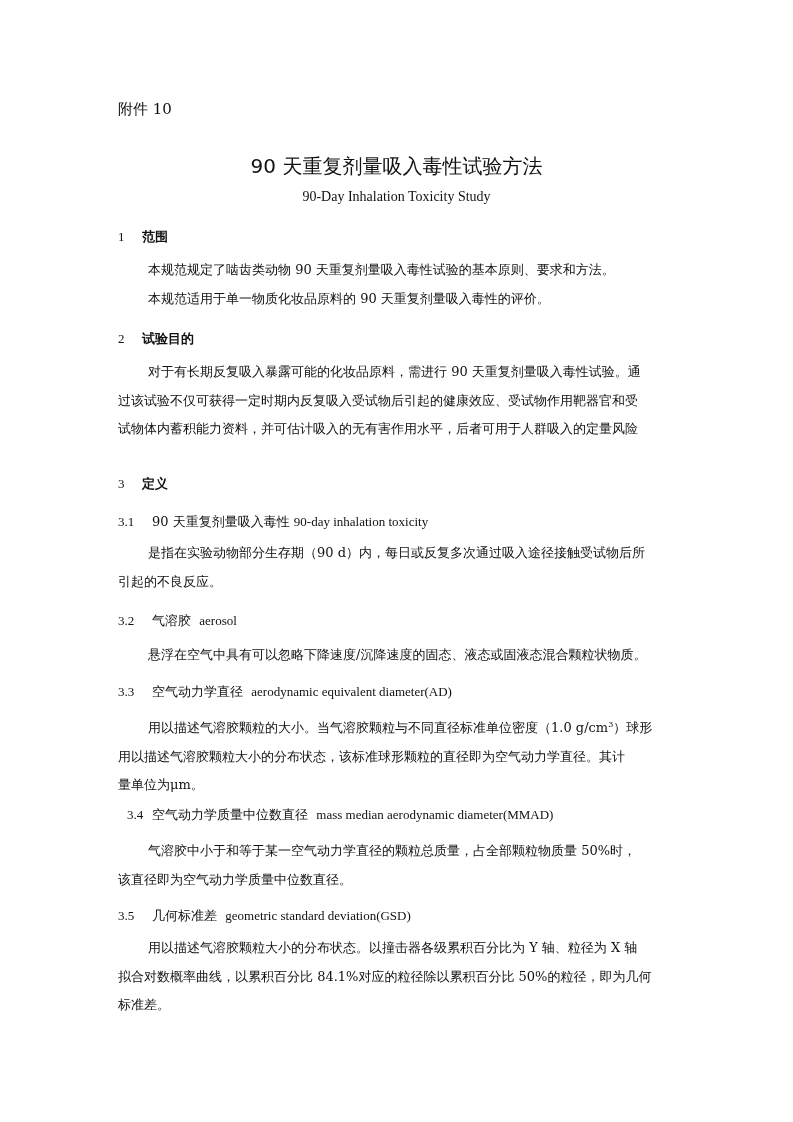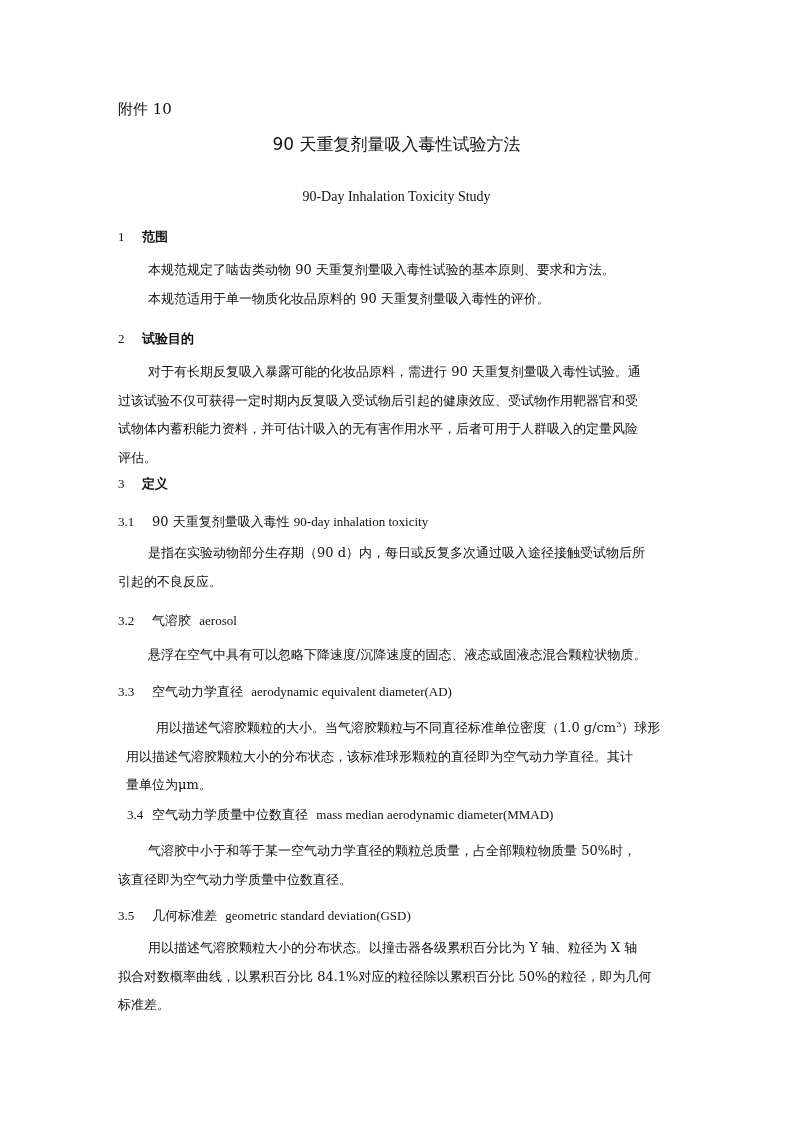--- a/index.html
+++ b/index.html
@@ -1,21 +1,21 @@
 <!DOCTYPE html>
 <html><head>
 <meta charset="utf-8">
 <style>
   html, body { margin: 0; padding: 0; background: #ffffff; }
   body { width: 793px; height: 1122px; position: relative; overflow: hidden;
          font-family: "DejaVu Serif", "Liberation Serif", serif; color: #111; }
   .page { position: absolute; left: 0; top: 0; width: 793px; height: 928px; }
   .abs { position: absolute; white-space: nowrap; }
   .annex { left: 118px; top: 100px; font-size: 15px; }
-  .title { left: 0; width: 793px; text-align: center; top: 133px; font-size: 17px;
+  .title { left: 0; width: 793px; text-align: center; top: 153px; font-size: 20px;
            font-family: "DejaVu Sans", "Liberation Sans", sans-serif; }
   .subtitle { left: 0; width: 793px; text-align: center; top: 189px; font-size: 14px;
               font-family: "Liberation Serif", serif; }
   .h1 { left: 118px; font-size: 13px; }
   .h1 .num { display: inline-block; width: 24px; font-family: "Liberation Serif", serif; }
   .h1 .txt { font-family: "DejaVu Sans", "Liberation Sans", sans-serif; font-weight: bold; }
   .h2 { left: 118px; font-size: 13px; }
   .h2 .num { display: inline-block; width: 34px; font-family: "Liberation Serif", serif; }
   .h2 .en { font-family: "Liberation Serif", serif; }
   .para { left: 118px; width: 556px; font-size: 13px; line-height: 28.5px; white-space: normal;
@@ -41,21 +41,20 @@
     <span class="line indent">本规范适用于单一物质化妆品原料的 90 天重复剂量吸入毒性的评价。</span>
   </div>
 
   <div class="abs h1" style="top:330px;">
     <span class="num">2</span><span class="txt">试验目的</span>
   </div>
   <div class="abs para" style="top:358px;">
     <span class="line indent">对于有长期反复吸入暴露可能的化妆品原料，需进行 90 天重复剂量吸入毒性试验。通</span>
     <span class="line">过该试验不仅可获得一定时期内反复吸入受试物后引起的健康效应、受试物作用靶器官和受</span>
     <span class="line">试物体内蓄积能力资料，并可估计吸入的无有害作用水平，后者可用于人群吸入的定量风险</span>
-    <span class="line">评估。</span>
   </div>
 
   <div class="abs h1" style="top:475px;">
     <span class="num">3</span><span class="txt">定义</span>
   </div>
 
   <div class="abs h2" style="top:513px;">
     <span class="num">3.1</span><span>90 天重复剂量吸入毒性</span> <span class="en">90-day inhalation toxicity</span>
   </div>
   <div class="abs para" style="top:539px;">
@@ -66,21 +65,21 @@
   <div class="abs h2" style="top:612px;">
     <span class="num">3.2</span><span>气溶胶</span>&nbsp; <span class="en">aerosol</span>
   </div>
   <div class="abs para" style="top:641px;">
     <span class="line indent">悬浮在空气中具有可以忽略下降速度/沉降速度的固态、液态或固液态混合颗粒状物质。</span>
   </div>
 
   <div class="abs h2" style="top:683px;">
     <span class="num">3.3</span><span>空气动力学直径</span>&nbsp; <span class="en">aerodynamic equivalent diameter(AD)</span>
   </div>
-  <div class="abs para" style="top:711px;margin-left:8px;">
+  <div class="abs para" style="top:711px;">
     <span class="line indent"><span>用以描述气溶胶颗粒的大小。当气溶胶颗粒与不同直径标准单位密度（1.0 g/cm</span><sup>3</sup><span>）球形</span></span>
     <span class="line">用以描述气溶胶颗粒大小的分布状态，该标准球形颗粒的直径即为空气动力学直径。其计</span>
     <span class="line">量单位为μm。</span>
   </div>
 
   <div class="abs h2" style="top:806px;text-align:center;">
     <span class="num">3.4</span><span>空气动力学质量中位数直径</span>&nbsp; <span class="en">mass median aerodynamic diameter(MMAD)</span>
   </div>
   <div class="abs para" style="top:837px;">
     <span class="line indent">气溶胶中小于和等于某一空气动力学直径的颗粒总质量，占全部颗粒物质量 50%时，</span>

